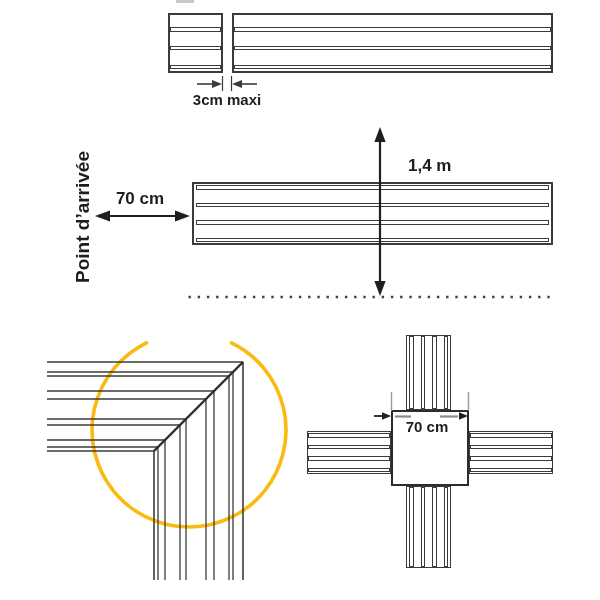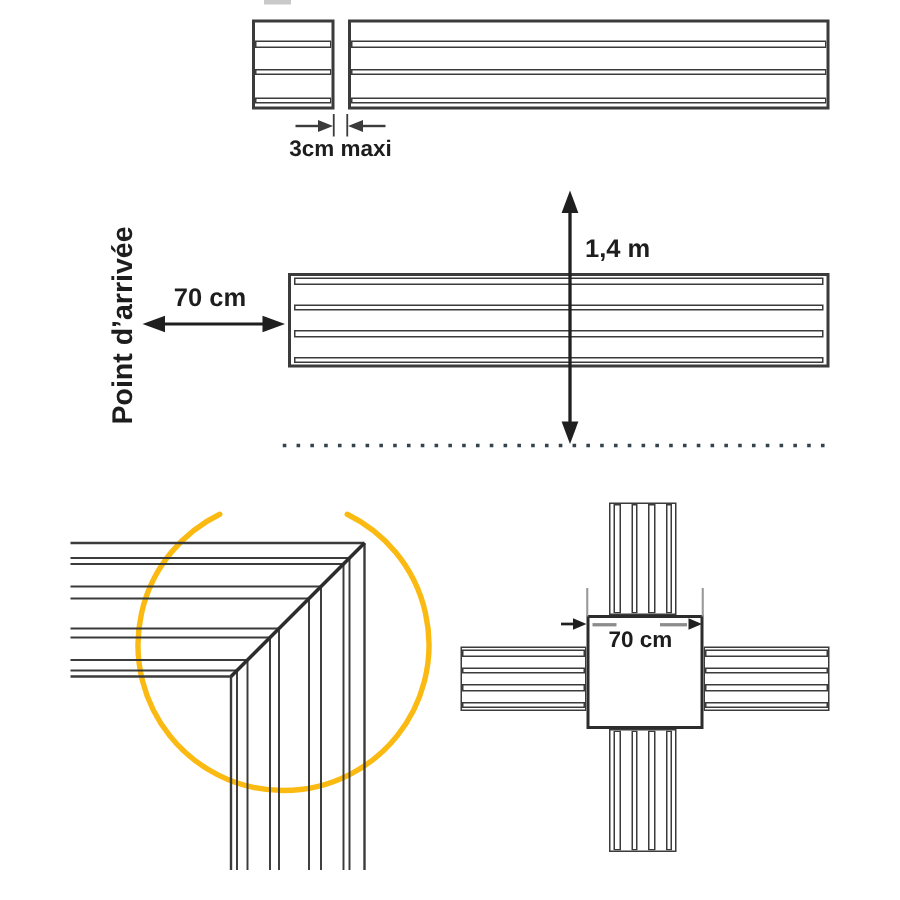--- a/index.html
+++ b/index.html
@@ -5,21 +5,21 @@
   html,body { margin:0; padding:0; background:#fff; }
   .canvas {
     position:relative; width:600px; height:580px; background:#ffffff;
     overflow:hidden; font-family:"Liberation Sans", sans-serif; color:#1d1d1d;
   }
   .label { position:absolute; font-weight:bold; color:#1d1d1d; white-space:nowrap; }
   #gap-label        { left:186px; top:91px;  width:82px;  font-size:15px; text-align:center; }
   #arrival-label    { left:8px;   top:206px; width:150px; font-size:19px; text-align:center;
                       transform:rotate(-90deg); transform-origin:center; }
   #distance-label   { left:108px; top:189px; width:64px;  font-size:17px; text-align:center; }
-  #height-label     { left:390px; top:156px; font-size:17px; }
+  #height-label     { left:408px; top:156px; font-size:17px; }
   #crossing-label   { left:397px; top:418px; width:60px;  font-size:15px; text-align:center; }
 
   .strip { position:absolute; box-sizing:border-box; background:#fff;
            border:2px solid #3b3b3b; display:flex; }
   .strip.h { flex-direction:column; justify-content:space-between; }
   .strip.v { flex-direction:row;    justify-content:space-between; }
   .rib { box-sizing:border-box; border:1.3px solid #3b3b3b; background:#fff; display:block; }
   .strip.h .rib { height:4.5px; }
   .strip.v .rib { width:4.5px; }
 

